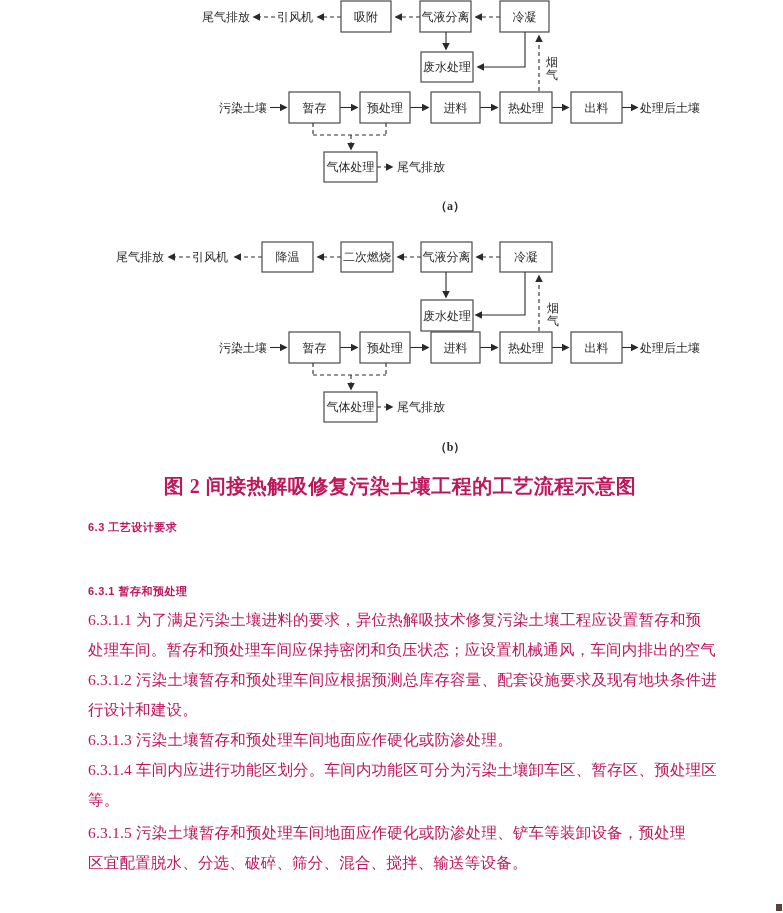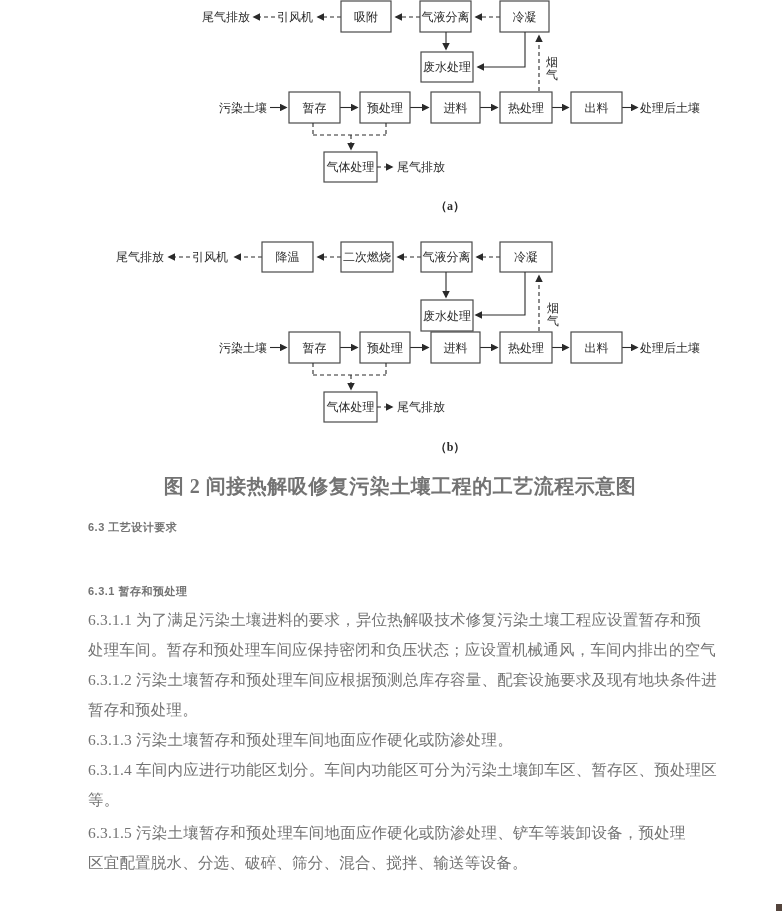--- a/index.html
+++ b/index.html
@@ -1,18 +1,18 @@
 <!DOCTYPE html>
 <html><head>
 <meta charset="utf-8">
 <style>
   html,body { margin:0; padding:0; background:#ffffff; }
   .page {
     position:relative; width:783px; height:913px; background:#ffffff;
-    font-family:"Liberation Serif","DejaVu Serif",serif; color:#737373; overflow:hidden;
+    font-family:"Liberation Serif","DejaVu Serif",serif; color:#be185d; overflow:hidden;
   }
   .diagram-svg { position:absolute; left:0; }
   .diagram-svg text {
     font-family:"Liberation Serif","DejaVu Serif",serif;
     fill:#2a2a2a; font-size:12px;
   }
   .box { fill:#ffffff; stroke:#4a4a4a; stroke-width:1.2; }
   .solid  { stroke:#2a2a2a; stroke-width:1.1; fill:none; }
   .dashed { stroke:#2a2a2a; stroke-width:1.1; fill:none; stroke-dasharray:4 3; }
   .subfig-tag { font-size:15px; font-weight:bold; }
@@ -172,21 +172,21 @@
   <div class="heading h-main">6.3 工艺设计要求</div>
   <div class="heading h-sub">6.3.1 暂存和预处理</div>
 
   <div class="bodytext">
     <div class="para">
       <div>6.3.1.1 为了满足污染土壤进料的要求，异位热解吸技术修复污染土壤工程应设置暂存和预</div>
       <div>处理车间。暂存和预处理车间应保持密闭和负压状态；应设置机械通风，车间内排出的空气</div>
     </div>
     <div class="para">
       <div>6.3.1.2 污染土壤暂存和预处理车间应根据预测总库存容量、配套设施要求及现有地块条件进</div>
-      <div>暂存和预处理。</div>
+      <div>行设计和建设。</div>
     </div>
     <div class="para">
       <div>6.3.1.3 污染土壤暂存和预处理车间地面应作硬化或防渗处理。</div>
     </div>
     <div class="para">
       <div>6.3.1.4 车间内应进行功能区划分。车间内功能区可分为污染土壤卸车区、暂存区、预处理区</div>
       <div>等。</div>
     </div>
     <div class="para last">
       <div>6.3.1.5 污染土壤暂存和预处理车间地面应作硬化或防渗处理、铲车等装卸设备，预处理</div>

